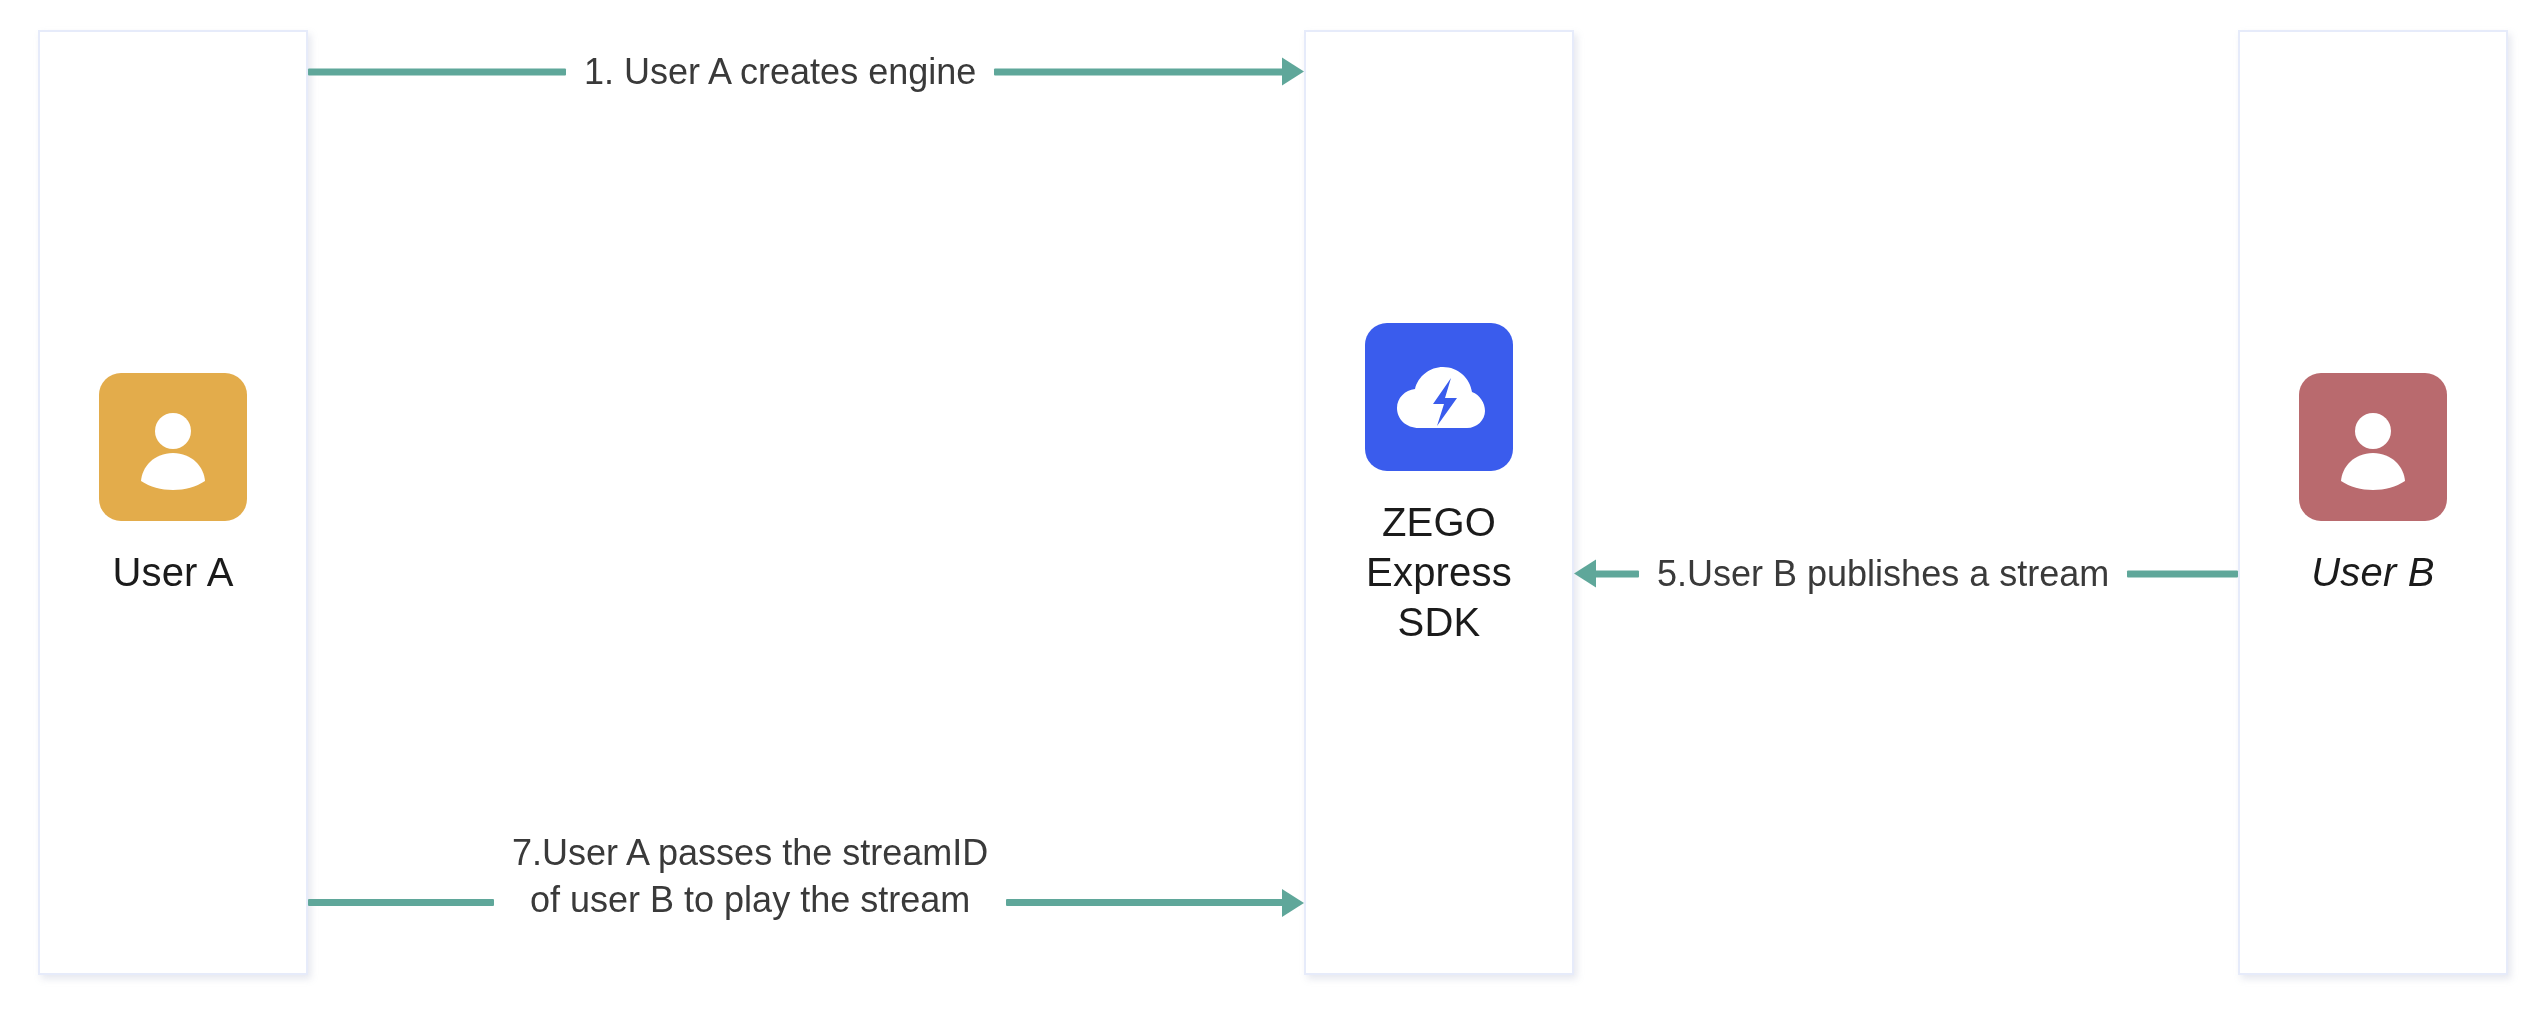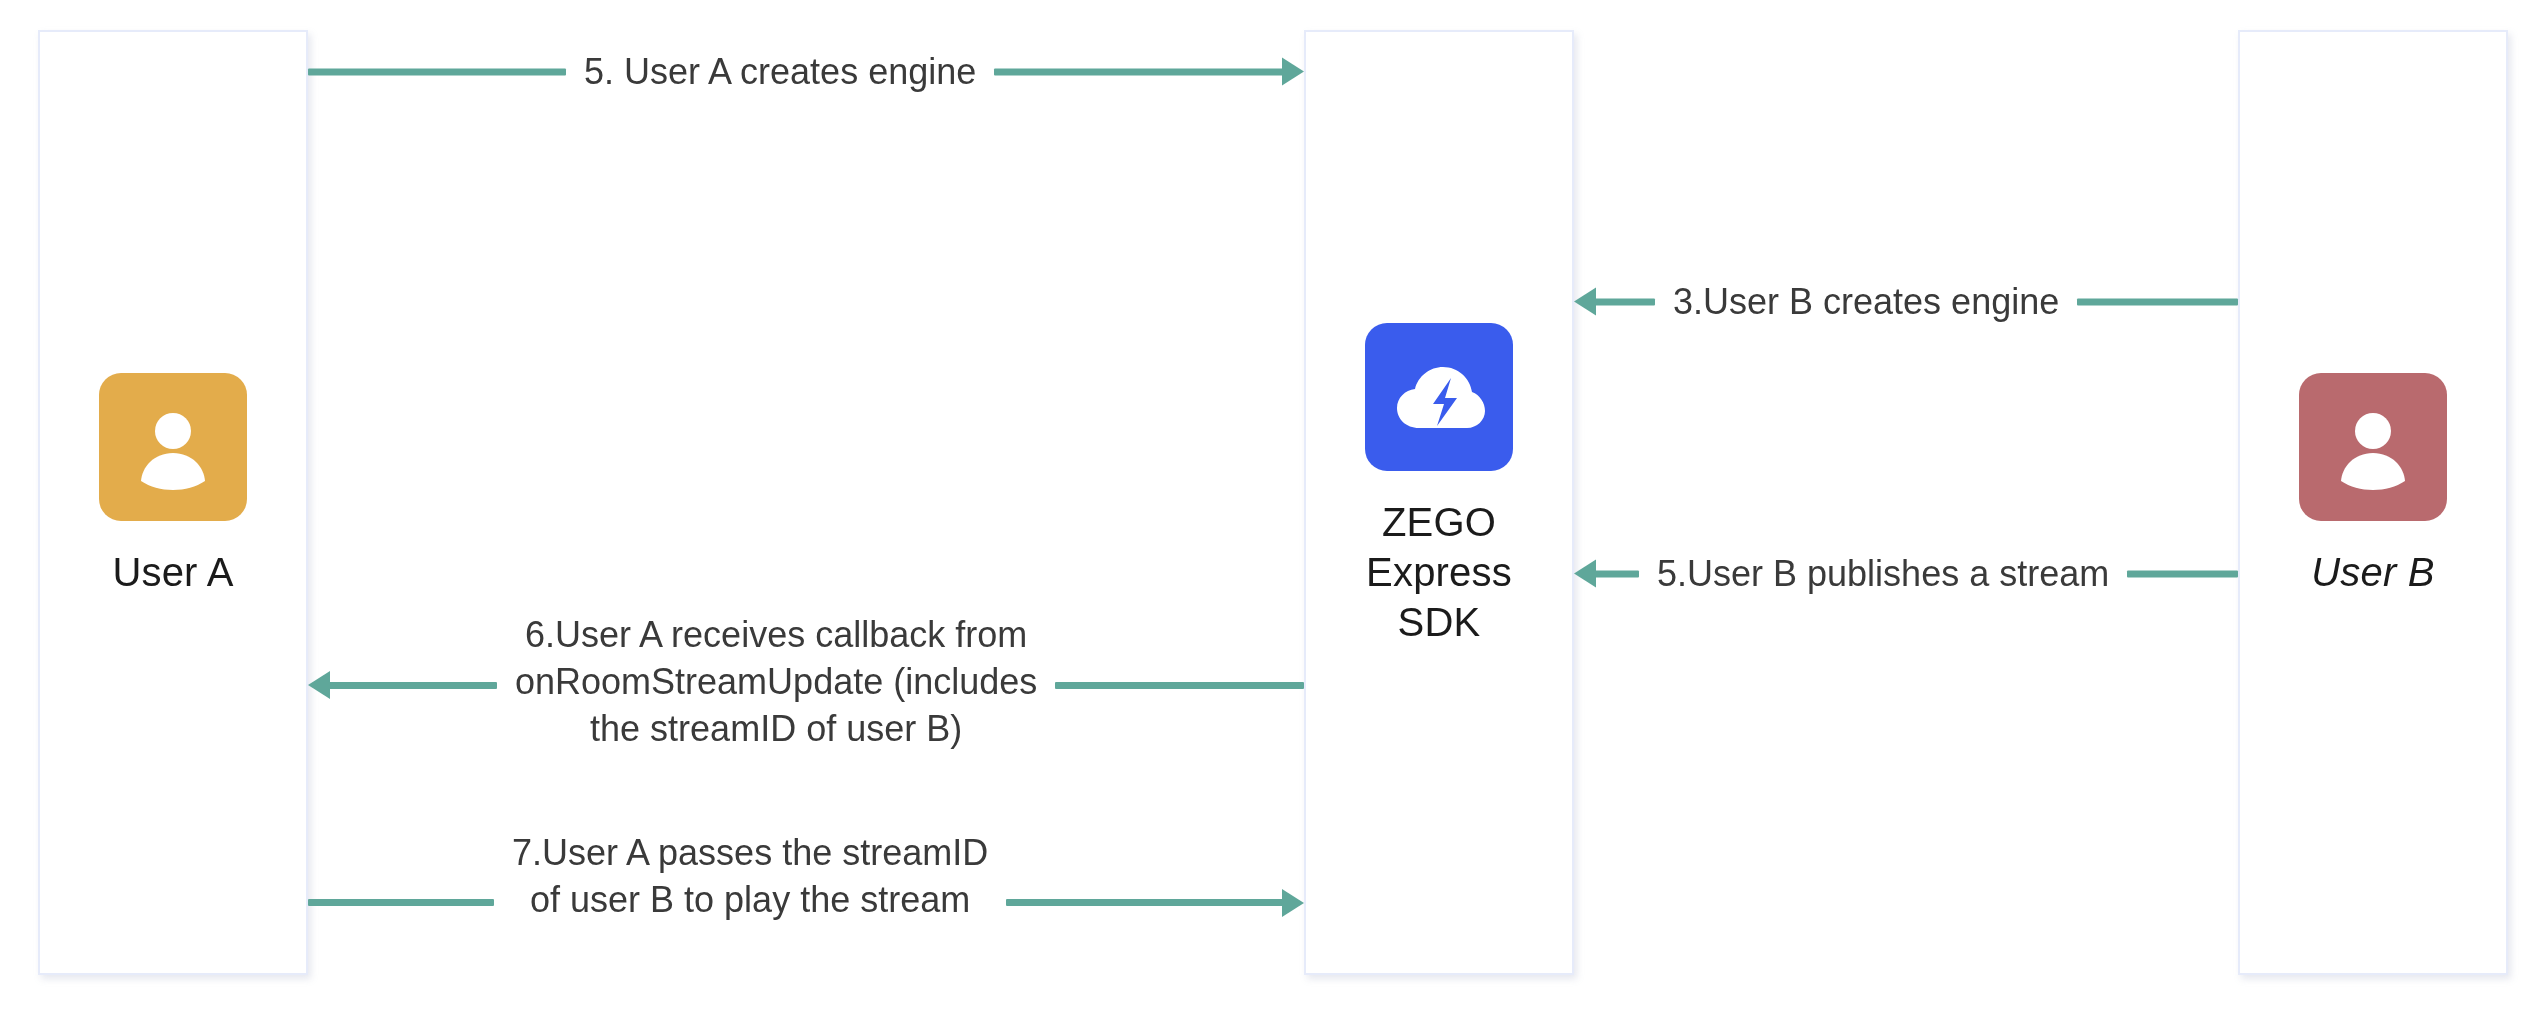--- a/index.html
+++ b/index.html
@@ -132,49 +132,35 @@
           <circle cx="43" cy="27" r="18" fill="#ffffff"></circle>
           <path d="M43 49 C24 49 12 63 11 77 C20 83 31 86 43 86 C55 86 66 83 75 77 C74 63 62 49 43 49 Z" fill="#ffffff"></path>
         </svg>
       </div>
       <div class="lane-label">User B</div>
     </div>
   </div>
 
   <div class="arrow-row row-left r1 center">
     <div class="seg" style="width:258px;"></div>
-    <div class="arrow-text">5. User A creates engine</div>
+    <div class="arrow-text">1. User A creates engine</div>
     <div class="seg" style="flex:1 1 auto;"></div>
     <div class="head head-right"></div>
   </div>
 
 
-  <div class="arrow-row row-right r3 center">
-    <div class="head head-left"></div>
-    <div class="seg" style="width:60px;"></div>
-    <div class="arrow-text">3.User B creates engine</div>
-    <div class="seg" style="flex:1 1 auto;"></div>
-  </div>
 
 
   <div class="arrow-row row-right r5 center">
     <div class="head head-left"></div>
     <div class="seg" style="width:44px;"></div>
     <div class="arrow-text">5.User B publishes a stream</div>
     <div class="seg" style="flex:1 1 auto;"></div>
   </div>
 
-  <div class="arrow-row row-left r6">
-    <div class="head head-left" style="margin-top:6px;"></div>
-    <div class="seg" style="width:168px;margin-top:6px;"></div>
-    <div class="arrow-text" style="align-self:flex-start;">6.User A receives callback from
-onRoomStreamUpdate (includes
-the streamID of user B)</div>
-    <div class="seg" style="flex:1 1 auto;margin-top:6px;"></div>
-  </div>
 
   <div class="arrow-row row-left r7">
     <div class="seg" style="width:186px;margin-top:52px;"></div>
     <div class="arrow-text" style="align-self:flex-start;">7.User A passes the streamID
 of user B to play the stream</div>
     <div class="seg" style="flex:1 1 auto;margin-top:52px;"></div>
     <div class="head head-right" style="margin-top:52px;"></div>
   </div>
 
 </div>

